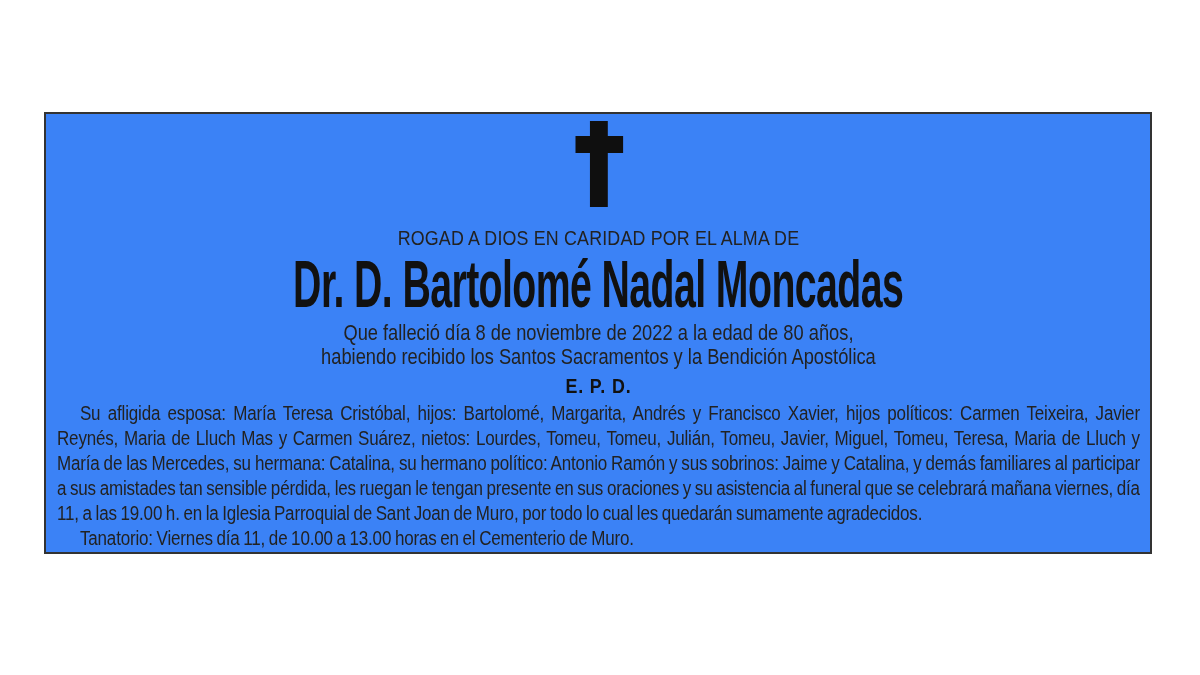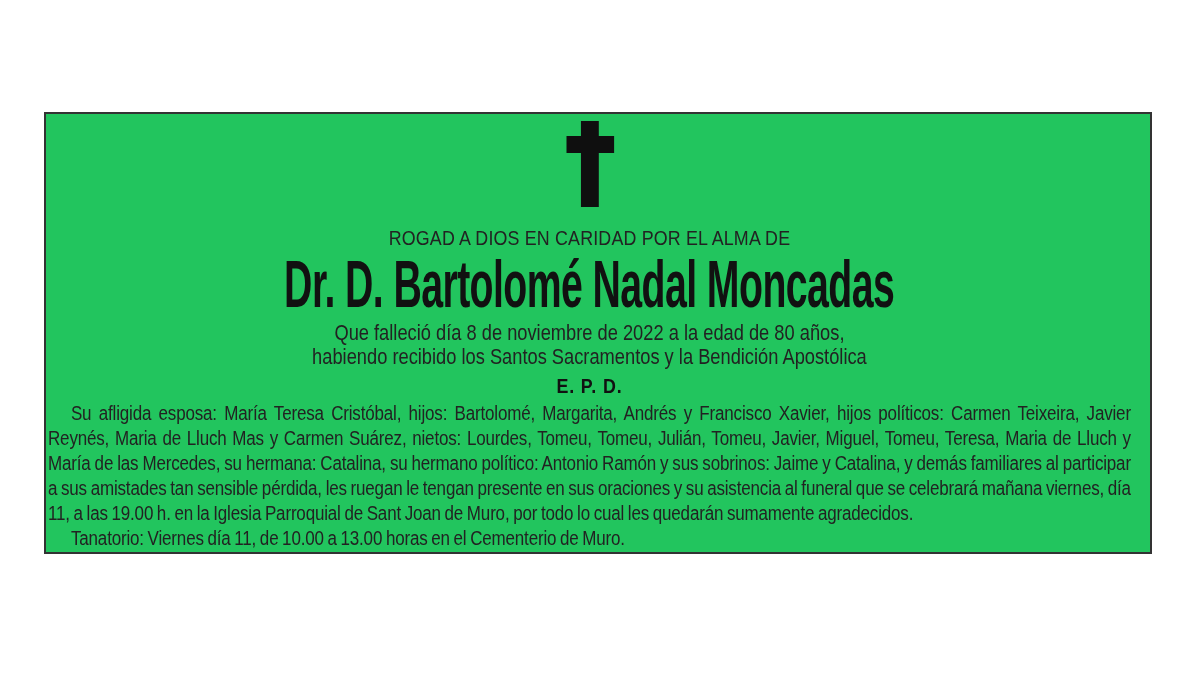--- a/index.html
+++ b/index.html
@@ -10,22 +10,22 @@
     color: #1f1f1f;
     overflow: hidden;
   }
   .page { position: relative; width: 1200px; height: 675px; background: #ffffff; }
 
   .notice-box {
     position: absolute;
     left: 44px; top: 112px;
     width: 1108px; height: 442px;
     border: 2px solid #333333;
-    background: #22c55e;
-    padding-left: 2px;
+    background: #3b82f6;
+    padding-left: 11px;
     overflow: visible;
   }
 
   
   .condensed {
     width: 1274px;
     transform: scaleX(0.85);
     transform-origin: 0 0;
   }
 

